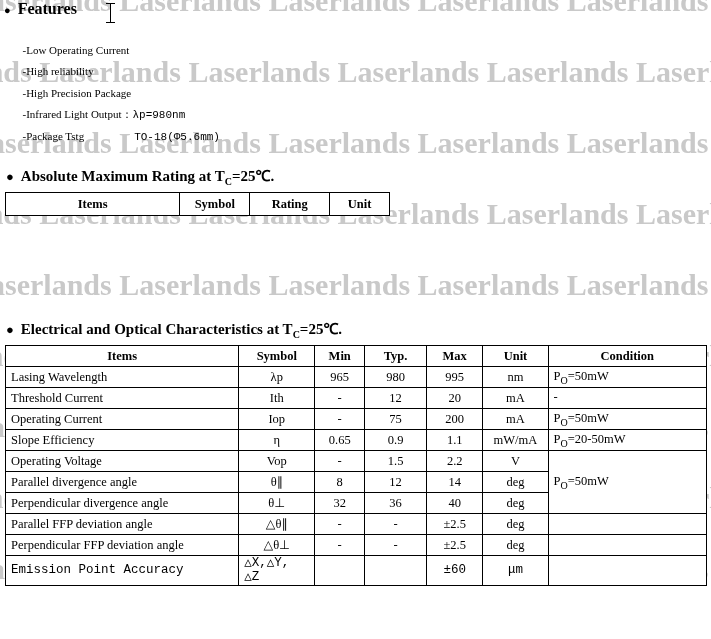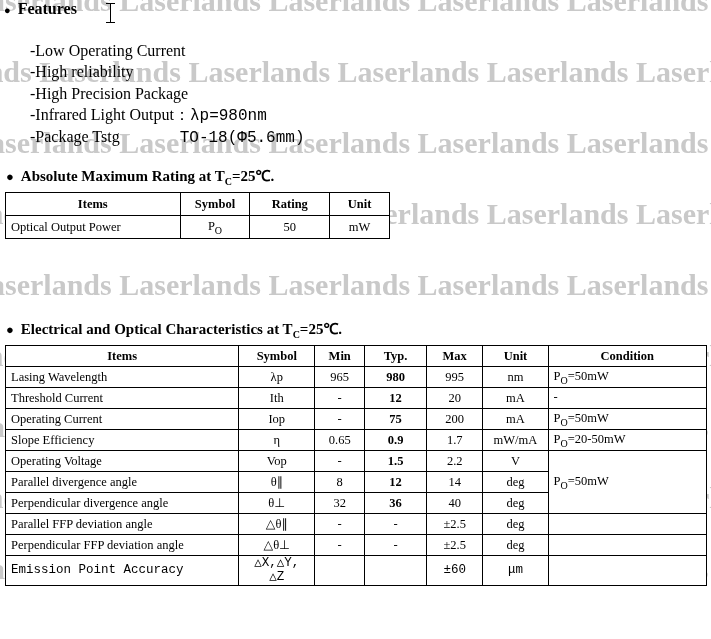--- a/index.html
+++ b/index.html
@@ -61,21 +61,21 @@
   .sub { font-size: 10px; vertical-align: sub; }
 
   
   #features-section {
     position: absolute;
     left: 4px;
     top: 0px;
   }
   #features-title { font-size: 16px; }
   .feature-line {
-    font-size: 16px;
+    font-size: 11px;
     margin-left: 2px;
     height: 21.5px;
     line-height: 21.5px;
     white-space: pre;
   }
   .feature-line .val { display: inline-block; font-family: Liberation Mono, monospace; }
 
   
   #caret {
     position: absolute;
@@ -145,22 +145,22 @@
   }
   #elec-table th { text-align: center; font-weight: bold; }
   #elec-table td, #elec-table th { height: 20px; }
   #elec-table col.e0 { width: 215px; }
   #elec-table col.e1 { width: 70px; }
   #elec-table col.e2 { width: 46px; }
   #elec-table col.e3 { width: 57px; }
   #elec-table col.e4 { width: 52px; }
   #elec-table col.e5 { width: 60px; }
   #elec-table col.e6 { width: 146px; }
-  .typ { font-weight: bold; }
-  .two-line { white-space: normal; line-height: 1.15; text-align: center; }
+  .typ { font-weight: normal; }
+  .two-line { white-space: normal; line-height: 1.15; }
   .tall { height: 42px; font-family: Liberation Mono, monospace; }
 </style>
 </head>
 <body>
 
 <div id="watermark">
     <div class="wm-row" style="top: -16px; left: -30px; color: rgb(201, 201, 201);">Laserlands Laserlands Laserlands Laserlands Laserlands Laserlands Laserlands </div>
     <div class="wm-row" style="top: 55px; left: -110px; color: rgb(201, 201, 201);">Laserlands Laserlands Laserlands Laserlands Laserlands Laserlands Laserlands </div>
     <div class="wm-row" style="top: 126px; left: -30px; color: rgb(201, 201, 201);">Laserlands Laserlands Laserlands Laserlands Laserlands Laserlands Laserlands </div>
     <div class="wm-row" style="top: 197px; left: -110px; color: rgb(201, 201, 201);">Laserlands Laserlands Laserlands Laserlands Laserlands Laserlands Laserlands </div>
@@ -210,26 +210,20 @@
         <col class="c2">
         <col class="c3">
       </colgroup>
     <tbody>
       <tr>
         <th>Items</th>
         <th>Symbol</th>
         <th>Rating</th>
         <th>Unit</th>
       </tr>
-      <tr>
-        <td>Optical Output Power</td>
-        <td class="ctr"><span>P</span><span class="sub">O</span></td>
-        <td class="ctr">50</td>
-        <td class="ctr">mW</td>
-      </tr>
     </tbody>
   </table>
 
   <div id="elec-heading" class="bullet-head">
     <span class="bullet-dot">●</span>
     <span><span>Electrical and Optical Characteristics at T</span><span class="sub">C</span><span>=25℃.</span></span>
   </div>
 
   <table id="elec-table">
     <colgroup>
@@ -280,21 +274,21 @@
         <td class="ctr">200</td>
         <td class="ctr">mA</td>
         <td><span>P</span><span class="sub">O</span><span>=50mW</span></td>
       </tr>
 
       <tr>
         <td>Slope Efficiency</td>
         <td class="ctr">η</td>
         <td class="ctr">0.65</td>
         <td class="ctr typ">0.9</td>
-        <td class="ctr">1.7</td>
+        <td class="ctr">1.1</td>
         <td class="ctr">mW/mA</td>
         <td><span>P</span><span class="sub">O</span><span>=20-50mW</span></td>
       </tr>
 
       <tr>
         <td>Operating Voltage</td>
         <td class="ctr">Vop</td>
         <td class="ctr">-</td>
         <td class="ctr typ">1.5</td>
         <td class="ctr">2.2</td>

